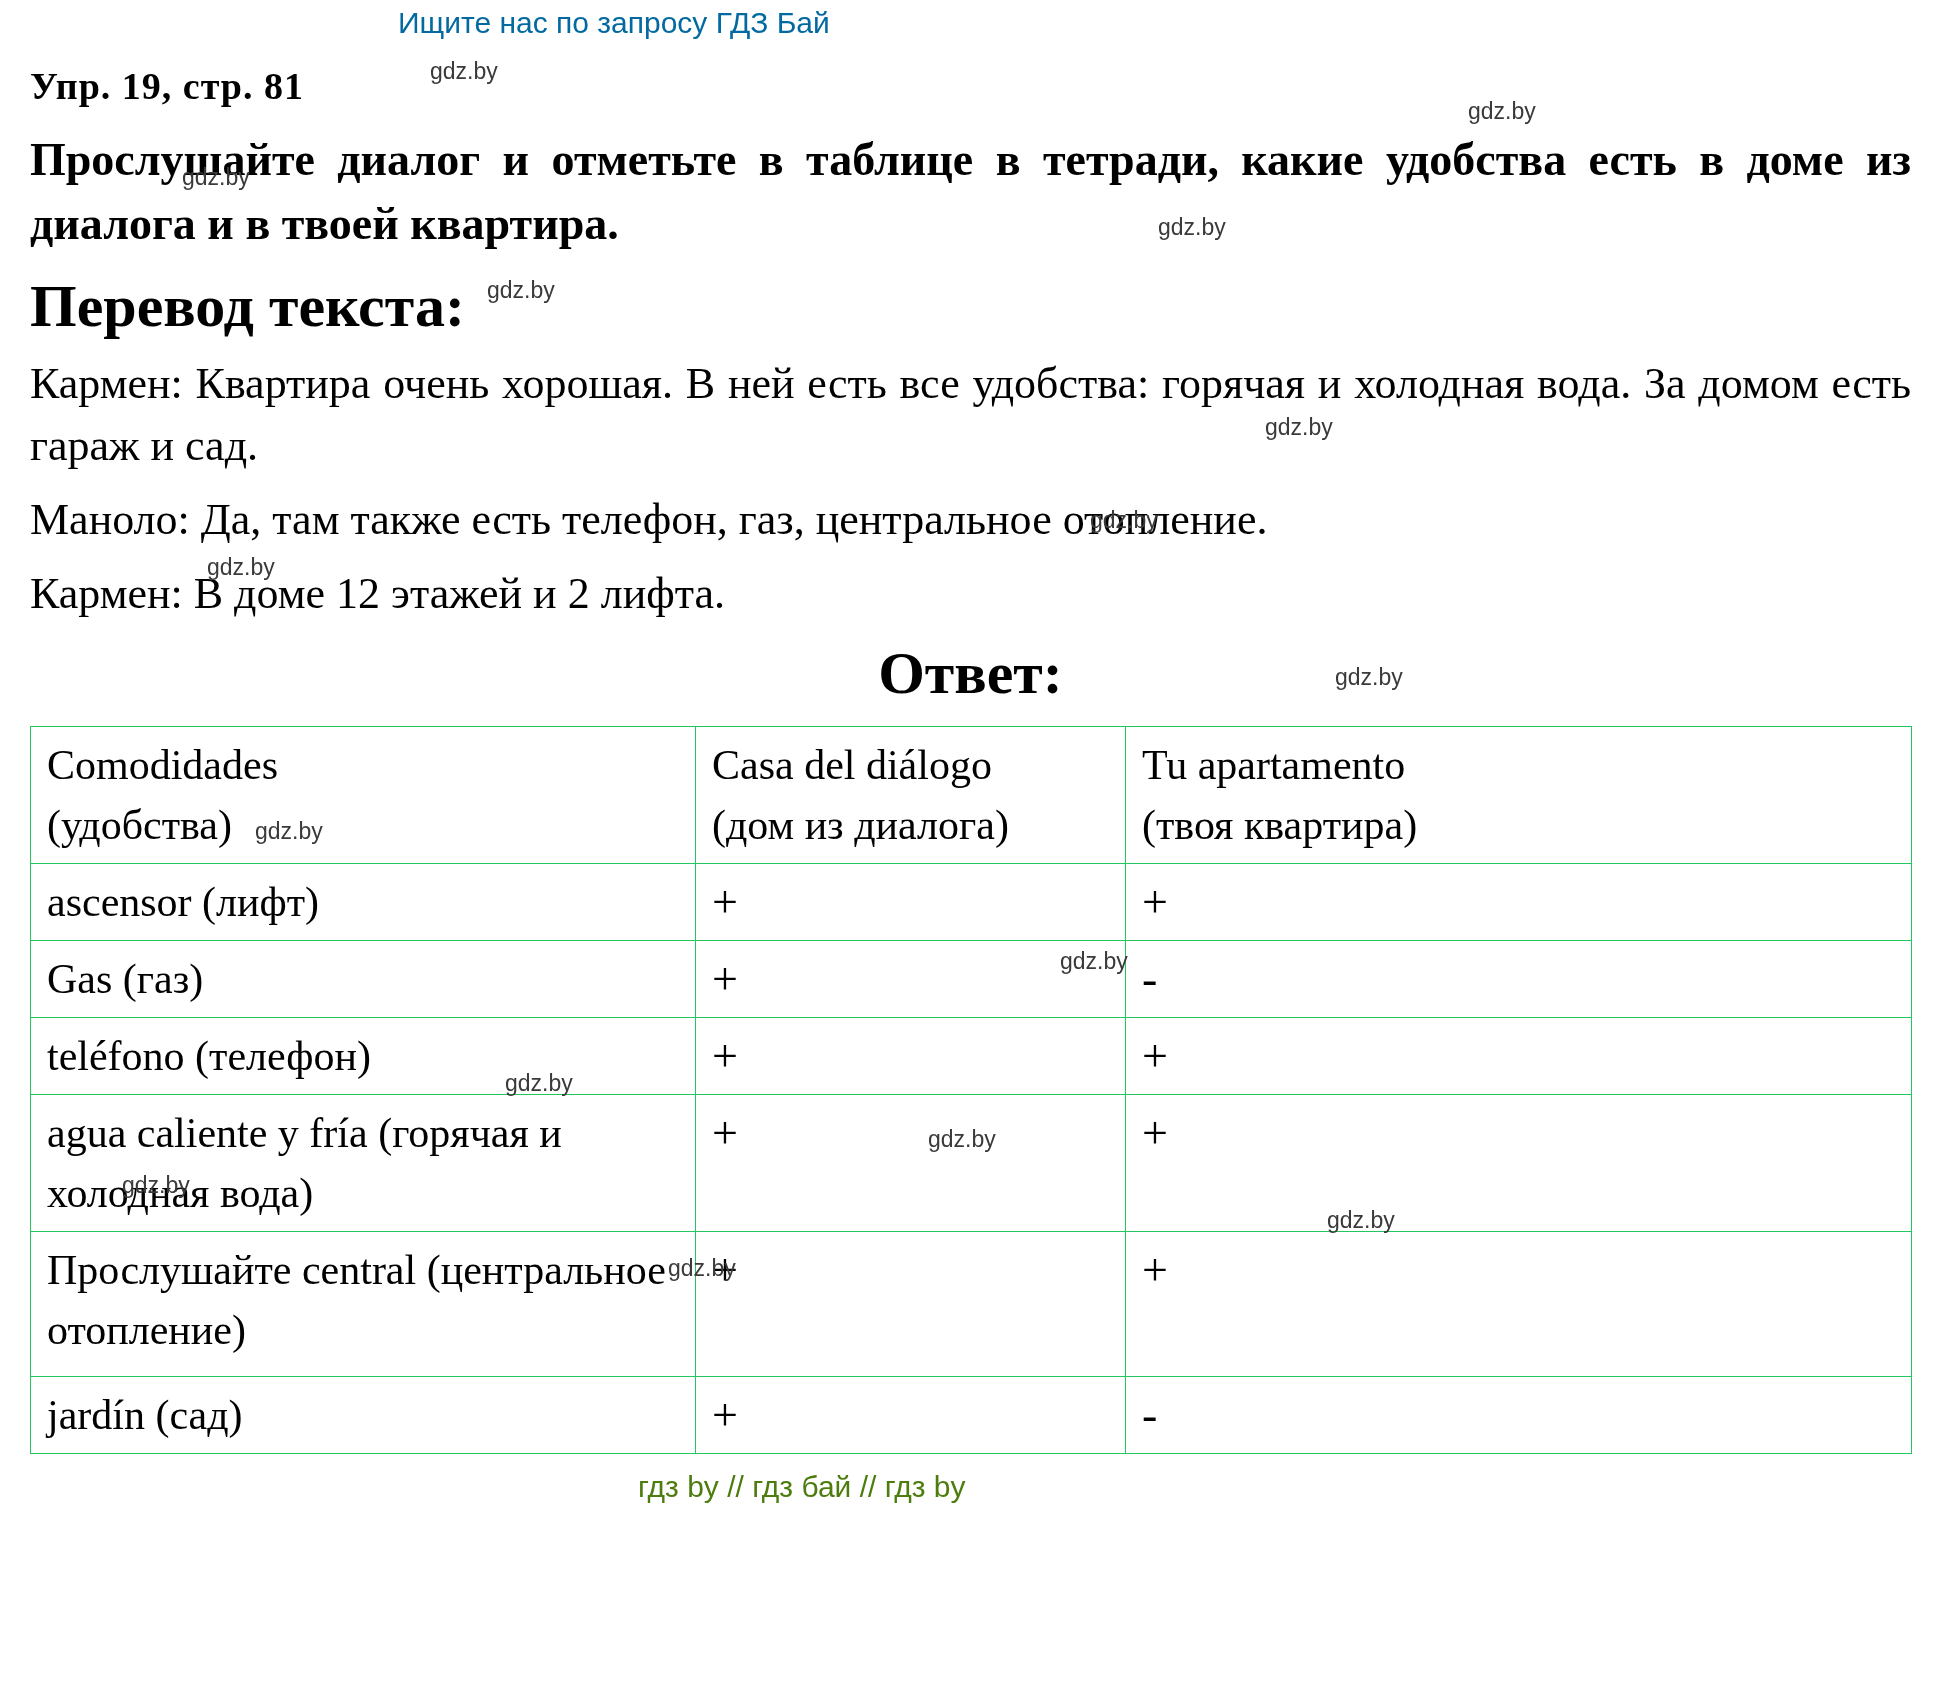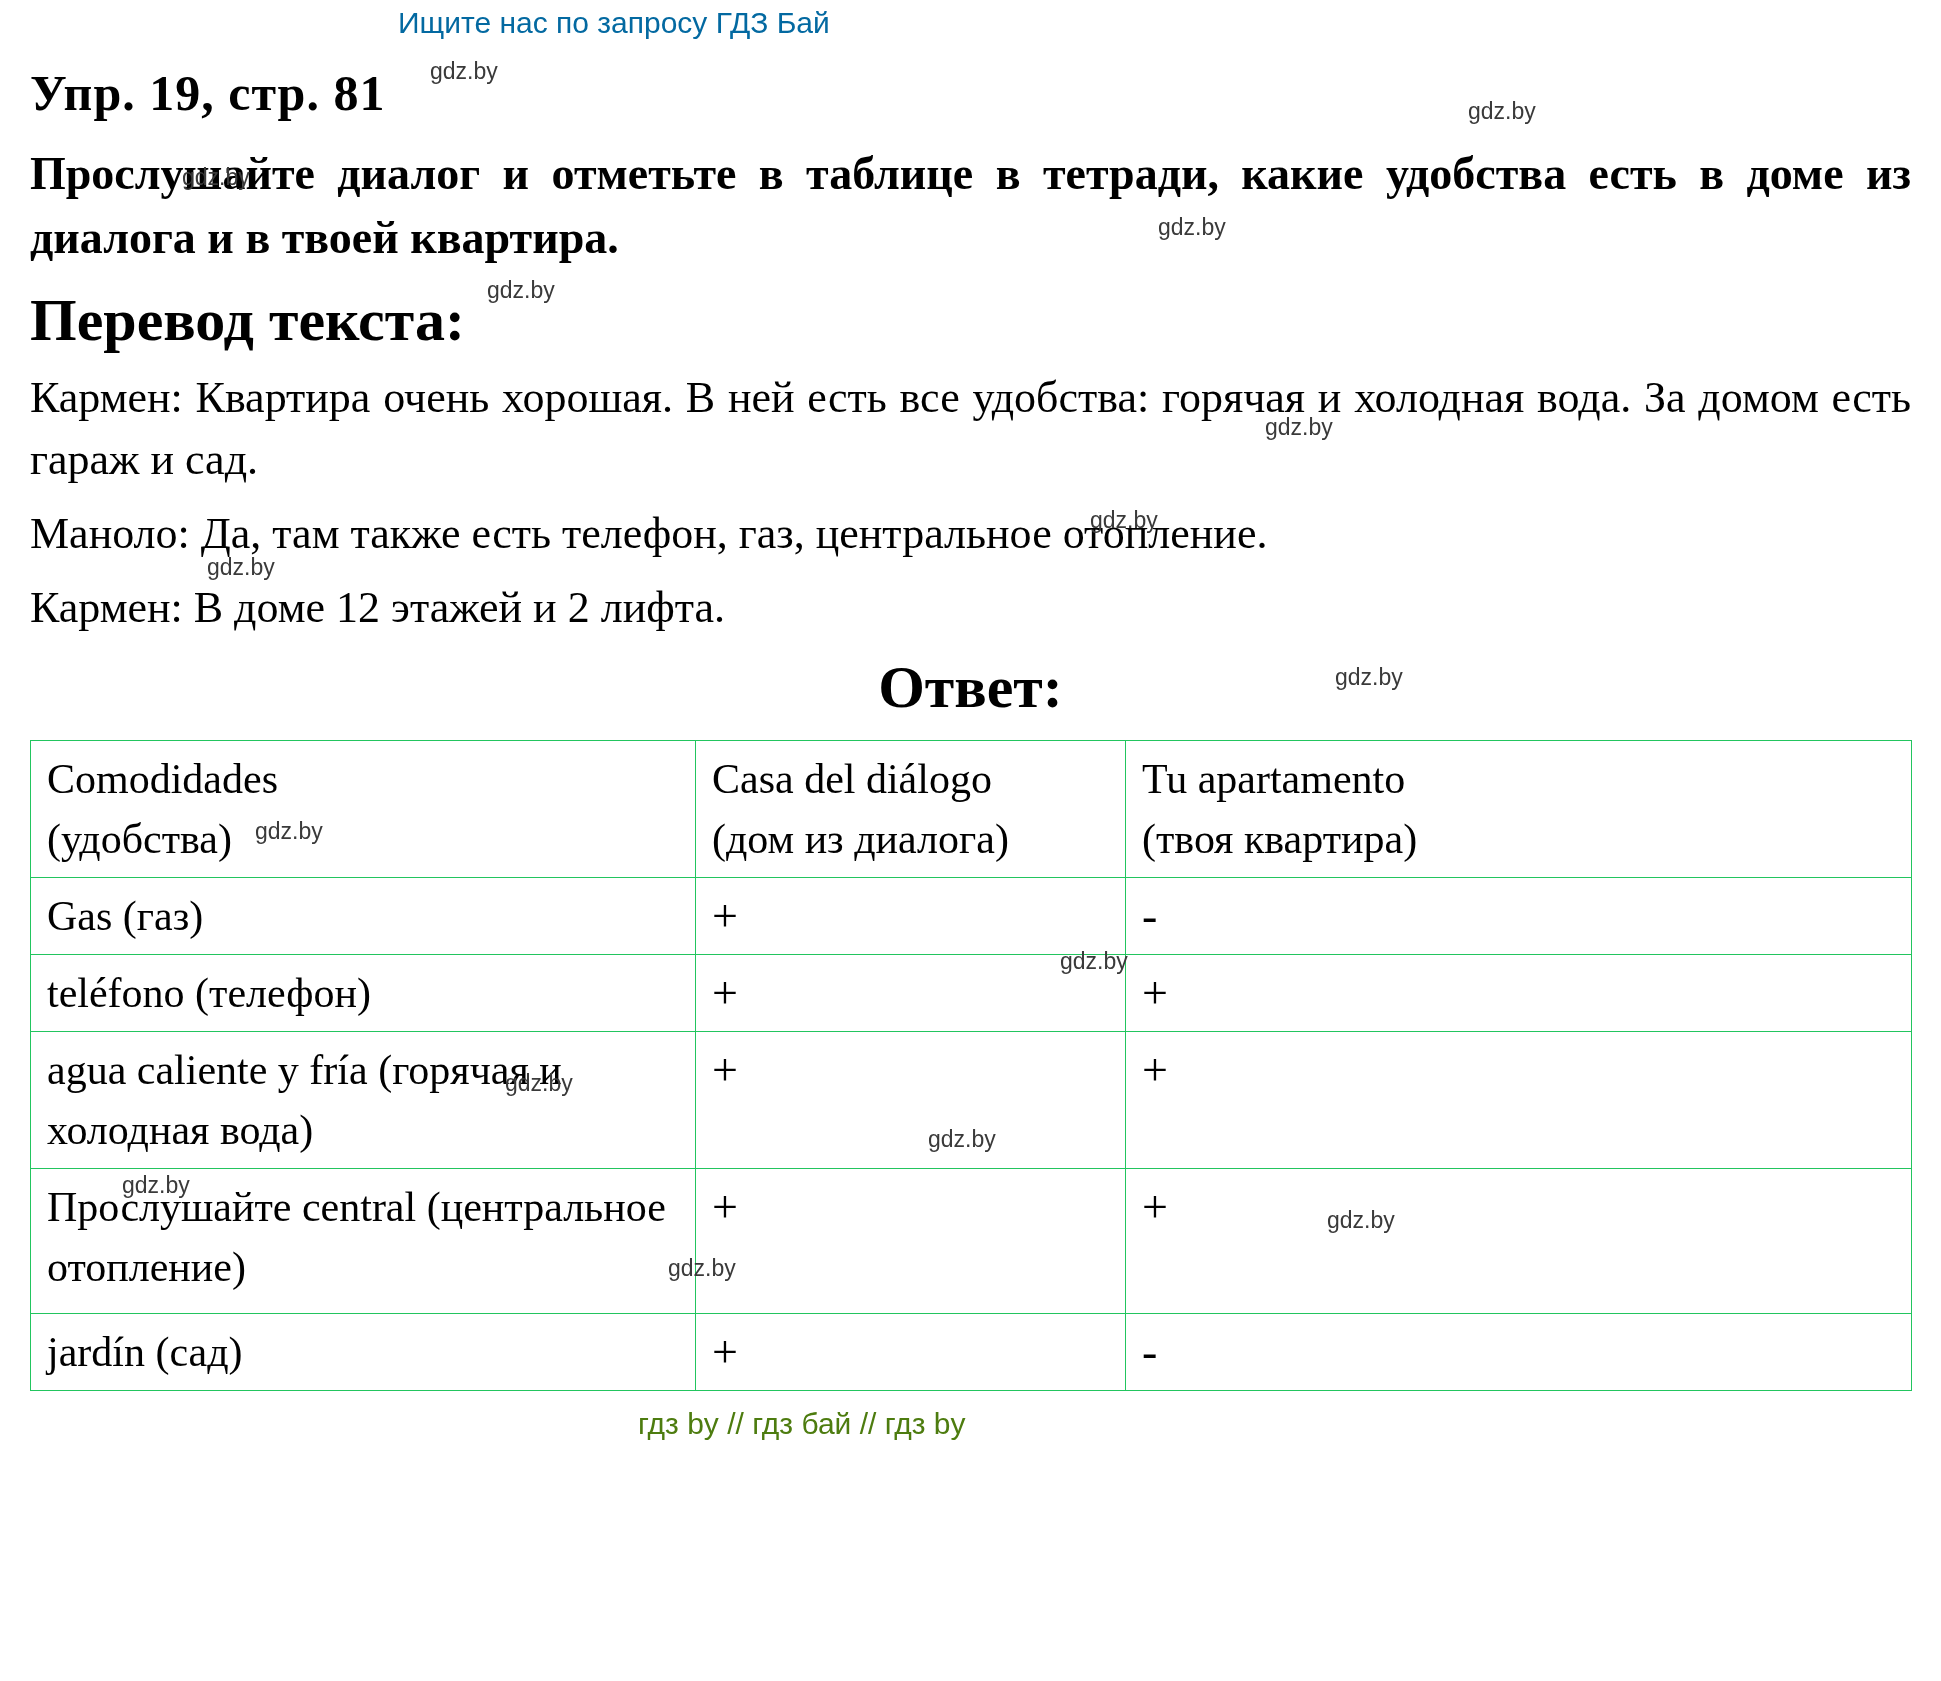--- a/index.html
+++ b/index.html
@@ -19,21 +19,21 @@
   .promo {
     font-family: "Liberation Sans", sans-serif;
     font-size: 30px;
     font-weight: 500;
     color: #0369a1;
     padding-top: 6px;
     padding-left: 368px;
   }
   .title {
     margin-top: 24px;
-    font-size: 50px;
+    font-size: 38px;
     font-weight: bold;
     letter-spacing: 1px;
   }
   .task {
     margin-top: 20px;
     font-size: 46px;
     font-weight: bold;
     line-height: 64px;
     text-align: justify;
   }
@@ -133,20 +133,25 @@
             <div>(дом из диалога)</div>
           </th>
           <th>
             <div>Tu apartamento</div>
             <div>(твоя квартира)</div>
           </th>
         </tr>
       </thead>
       <tbody>
         <tr class="r-plain">
+          <td class="name">ascensor (лифт)</td>
+          <td class="mark">+</td>
+          <td class="mark">+</td>
+        </tr>
+        <tr class="r-plain">
           <td class="name">Gas (газ)</td>
           <td class="mark">+</td>
           <td class="mark">-</td>
         </tr>
         <tr class="r-plain">
           <td class="name">teléfono (телефон)</td>
           <td class="mark">+</td>
           <td class="mark">+</td>
         </tr>
         <tr class="r-agua">

